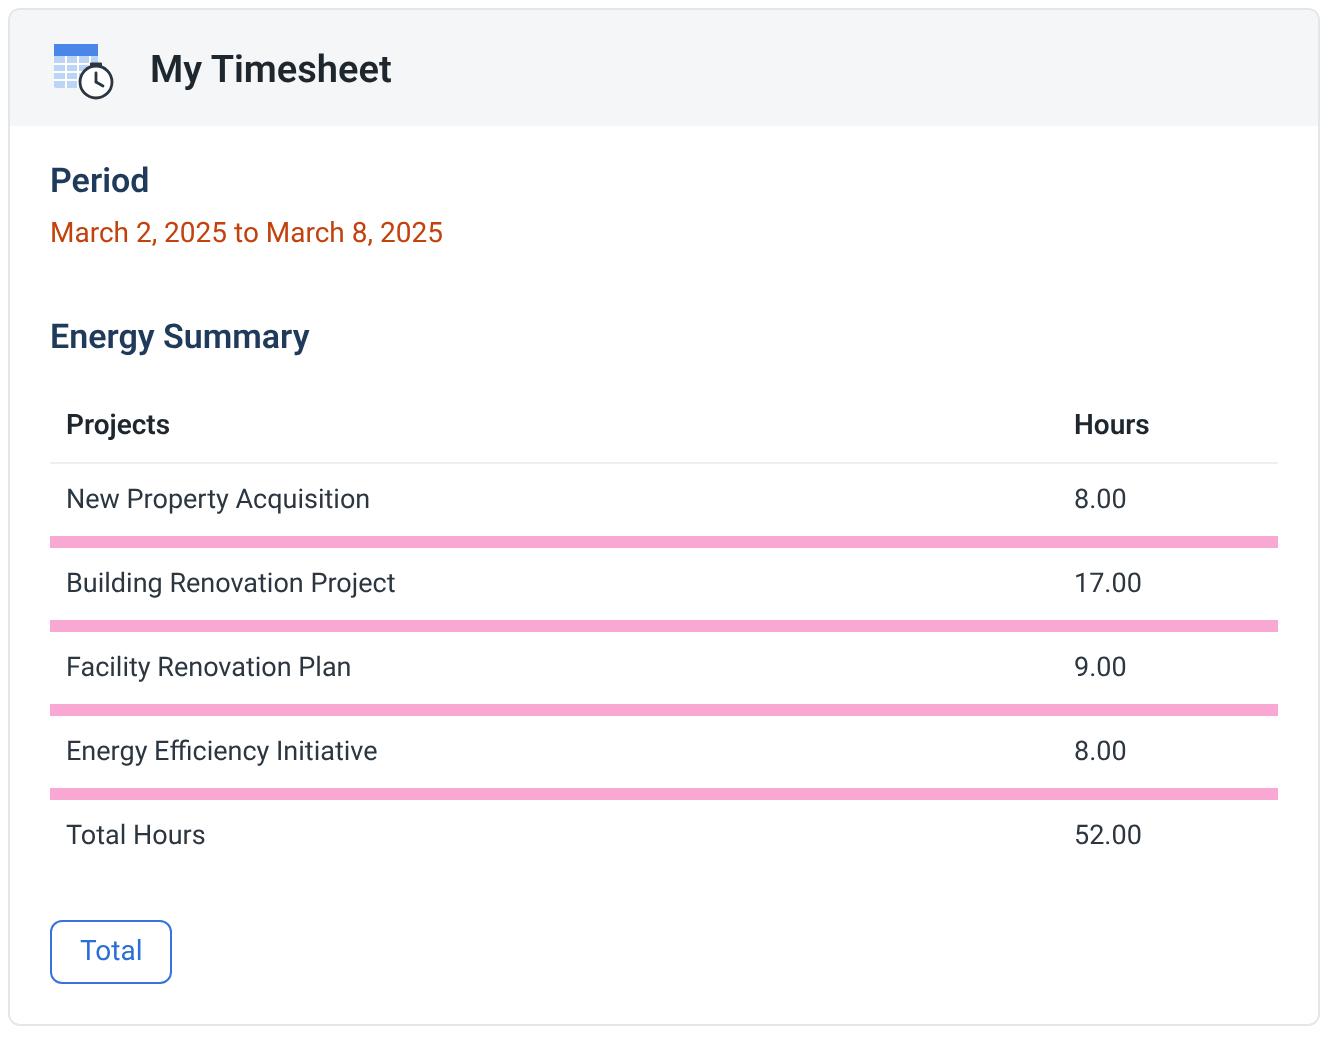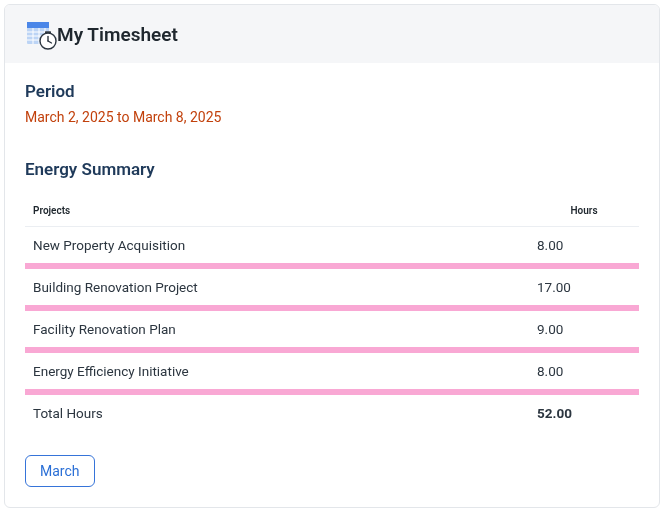--- a/index.html
+++ b/index.html
@@ -15,21 +15,21 @@
       border: 1px solid #e3e6ea;
       border-radius: 6px;
       overflow: hidden;
       background: #ffffff;
     }
     .card-header {
       background: #f5f6f8;
       padding: 13px 20px;
       display: flex;
       align-items: center;
-      gap: 0;
+      gap: 18px;
     }
     .card-title {
       font-size: 19px;
       font-weight: 600;
       color: #1f272e;
     }
     .timesheet-icon {
       width: 32px;
       height: 32px;
       position: relative;
@@ -54,40 +54,40 @@
       font-weight: 600;
       color: #1f3a5a;
       margin-bottom: 16px;
     }
     table {
       width: 100%;
       border-collapse: collapse;
     }
     th {
       text-align: left;
-      font-size: 10px;
+      font-size: 14px;
       font-weight: 600;
       color: #1f272e;
       padding: 10px 8px;
       border-bottom: 1px solid #ebeef2;
     }
     td {
       font-size: 13.5px;
       color: #2c3640;
       padding: 10px 8px;
       border-bottom: 6px solid #f9a8d4;
     }
-    .hours-col { width: 110px; text-align: center; }
+    .hours-col { width: 110px; }
     tr.total-row td {
       font-weight: 400;
       border-top: 1px solid #e3e6ea;
       border-bottom: none;
     }
     tr.total-row td.total-hours-cell {
-      font-weight: 700;
+      font-weight: 400;
     }
     tbody tr:last-of-type td {
       border-bottom: none;
     }
     .btn {
       margin-top: 24px;
       display: inline-block;
       border: 1px solid #3674d9;
       color: #2a6fd6;
       background: #ffffff;
@@ -152,15 +152,15 @@
           <td>Energy Efficiency Initiative</td>
           <td>8.00</td>
         </tr>
         <tr class="total-row">
           <td>Total Hours</td>
           <td class="total-hours-cell">52.00</td>
         </tr>
       </tbody>
     </table>
 
-    <button class="btn">March</button>
+    <button class="btn">Total</button>
   </div>
 </div>
 
 </body></html>

